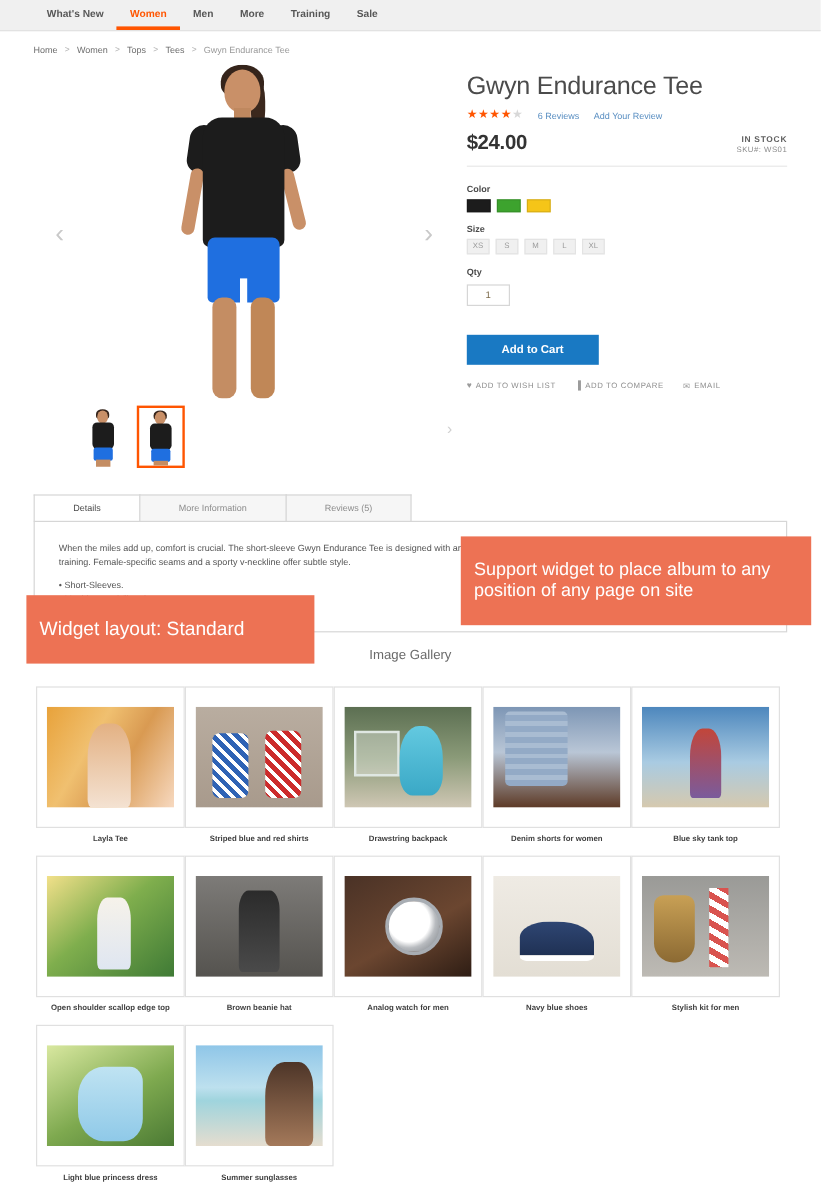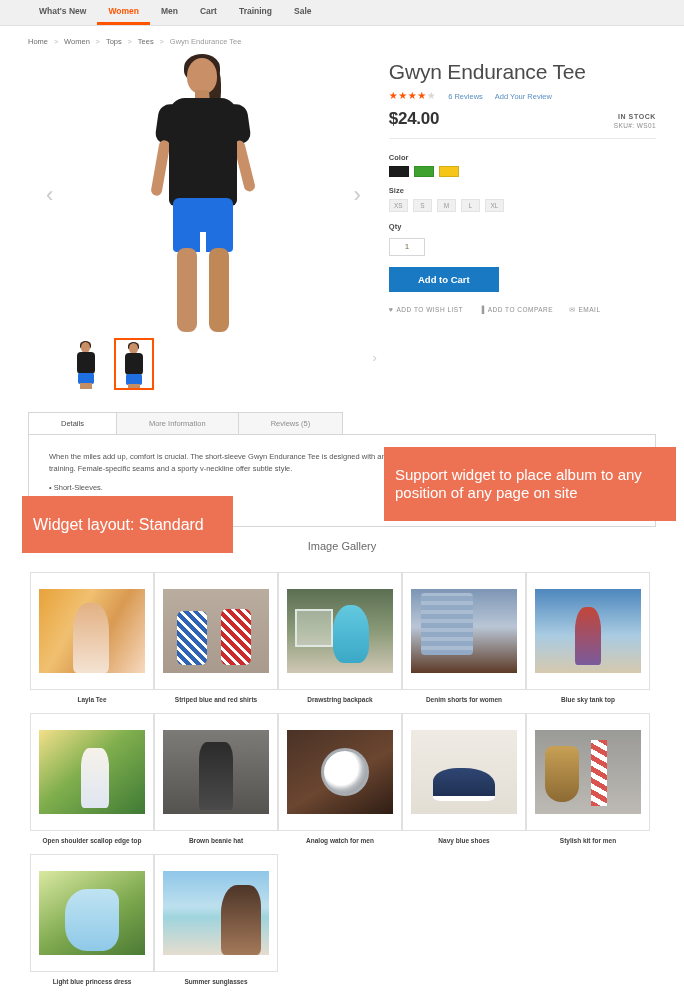--- a/index.html
+++ b/index.html
@@ -174,21 +174,21 @@
     font-size: 6.5px; color: #9a9a9a; display: flex; align-items: center;
     justify-content: center; cursor: pointer;
   }
   .qty-label { font-size: 7.5px; font-weight: bold; color: #4a4a4a; margin-bottom: 4px; }
   .qty-input {
     width: 36px; height: 18px; border: 1px solid #d6d6d6; background: #fff;
     font-size: 8px; color: #7c6a4a; text-align: center;
     font-family: "Liberation Sans", sans-serif;
   }
   .cart-btn {
-    margin-top: 11px; width: 110px; height: 25px; background: #1979c3;
+    margin-top: 24px; width: 110px; height: 25px; background: #1979c3;
     color: #ffffff; font-size: 9.5px; font-weight: bold; border: none;
     cursor: pointer; font-family: "Liberation Sans", sans-serif;
     display: flex; align-items: center; justify-content: center;
   }
   .actions { display: flex; gap: 16px; margin-top: 14px; align-items: center; }
   .action {
     display: flex; align-items: center; gap: 3px; font-size: 6.5px;
     color: #8d8d8d; letter-spacing: 0.5px; cursor: pointer;
   }
   .ac-ico { font-size: 7px; color: #9b9b9b; }
@@ -209,21 +209,21 @@
   }
   .tab-panel p { margin-bottom: 8px; }
   .bullets { font-size: 7.5px; color: #555; line-height: 1.6; }
 
   
   .annot {
     position: absolute; color: #ffffff; font-weight: normal;
     padding: 19px 11px; line-height: 1.2; z-index: 30;
   }
   .annot-right { left: 384px; top: 447px; width: 292px; font-size: 15px; }
-  .annot-left { left: 22px; top: 496px; width: 211px; font-size: 16px; }
+  .annot-left { left: 22px; top: 496px; width: 240px; font-size: 16px; }
 
   
   .gallery-section { margin-top: 12px; }
   .gallery-head {
     text-align: center; font-size: 11px; color: #6a6a6a;
     font-weight: normal; margin-bottom: 20px;
   }
   .grid { display: flex; flex-wrap: wrap; padding: 0 30px; gap: 0; }
   .cell { width: 124px; margin-bottom: 10px; }
   .card {
@@ -284,21 +284,21 @@
   .p12:after { content:""; position:absolute; left:58px; top:14px; width:40px; height:70px;
     background: linear-gradient(180deg,#4d3528,#a4795a); border-radius:40% 30% 10% 10%; }
 </style>
 </head>
 <body>
 
 <div class="topnav" id="topnav">
     <div class="nav-item">What's New</div>
     <div class="nav-item active">Women</div>
     <div class="nav-item">Men</div>
-    <div class="nav-item">Cart</div>
+    <div class="nav-item">More</div>
     <div class="nav-item">Training</div>
     <div class="nav-item">Sale</div>
   </div>
 
 <div class="breadcrumb" id="breadcrumb">
     <a>Home</a>
     <span class="crumb-sep">&gt;</span>
     <a>Women</a>
     <span class="crumb-sep">&gt;</span>
     <a>Tops</a>

